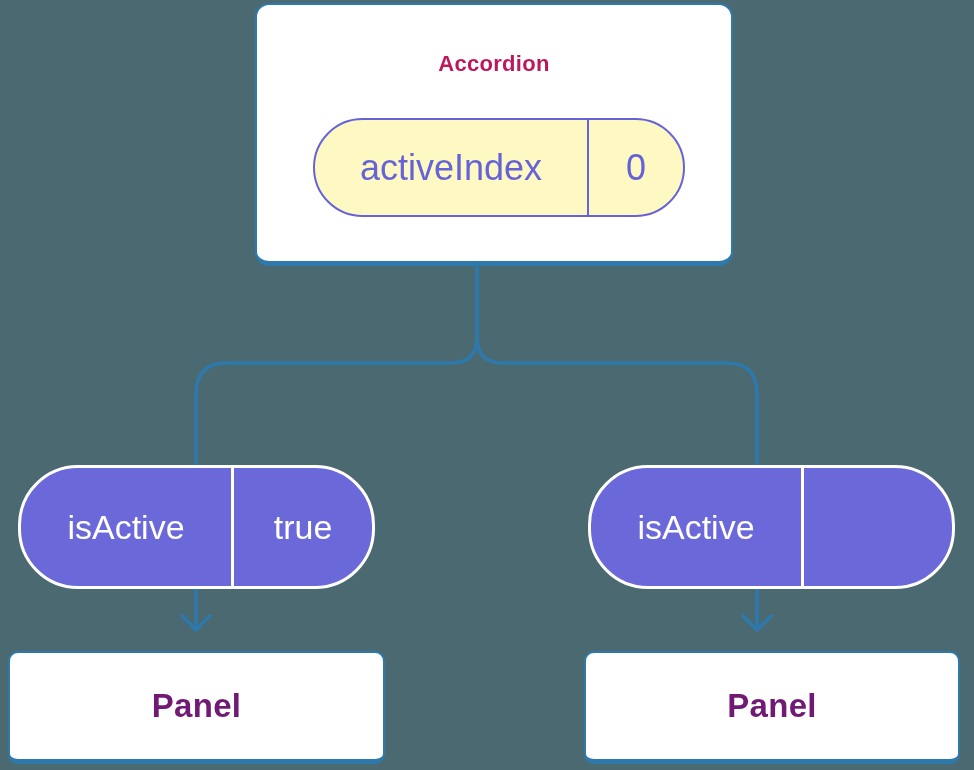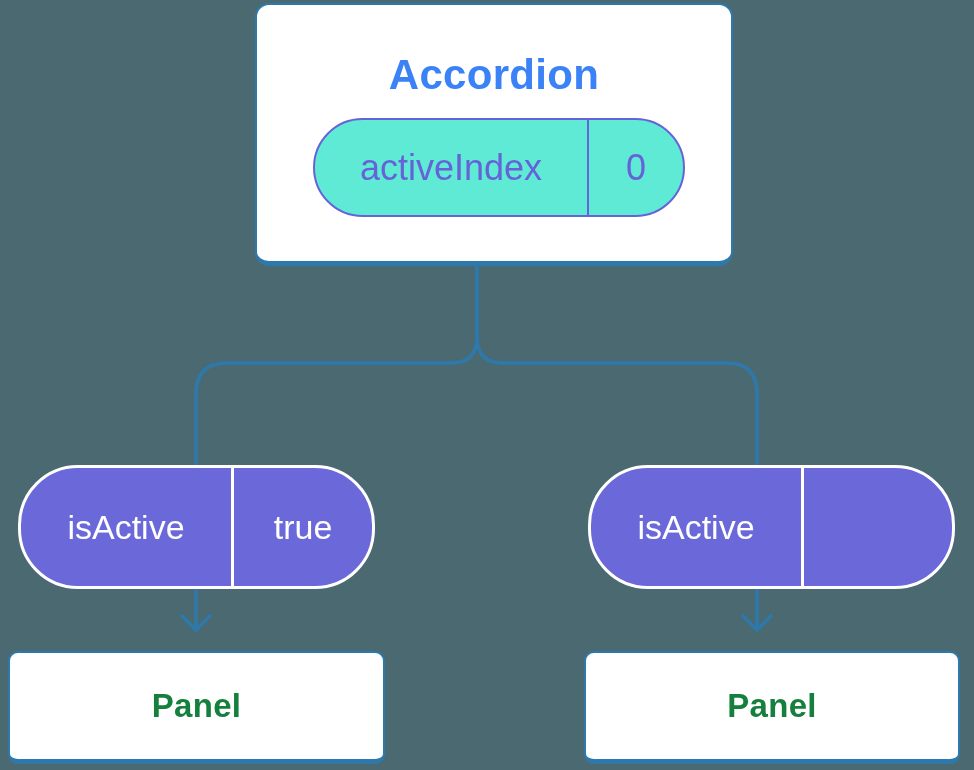--- a/index.html
+++ b/index.html
@@ -31,33 +31,33 @@
   .accordion-card {
     left: 255px; top: 3px;
     width: 478px; height: 263px;
     border-radius: 14px;
   }
   .accordion-title {
     position: absolute;
     left: 0; top: 46px;
     width: 100%;
     text-align: center;
-    font-size: 42px;
+    font-size: 22px;
     font-weight: 600;
     letter-spacing: 0.3px;
-    color: #3b82f6;
+    color: #be185d;
   }
   .state-pill {
     position: absolute;
     left: 56px; top: 113px;      
     width: 372px; height: 99px;
     box-sizing: border-box;
     border: 2px solid #6663D8;
     border-radius: 60px;
-    background: #5eead4;
+    background: #fef9c3;
     display: flex;
     align-items: stretch;
     overflow: hidden;
   }
   .state-pill .seg {
     display: flex;
     align-items: center;
     justify-content: center;
     font-size: 36px;
     color: #6663D8;
@@ -102,21 +102,21 @@
     display: flex;
     align-items: center;
     justify-content: center;
   }
   .panel-card.left  { left: 8px;   width: 377px; }
   .panel-card.right { left: 584px; width: 376px; }
   .panel-title {
     font-size: 33px;
     font-weight: 600;
     letter-spacing: 0.3px;
-    color: #15803d;
+    color: #701a75;
   }
 </style>
 </head>
 <body>
 
 <div class="stage">
 
   <svg class="connectors" width="974" height="770" viewBox="0 0 974 770">
     <g fill="none" stroke="#2E79AC" stroke-width="3.6" stroke-linecap="round" stroke-linejoin="round">
       <path d="M477,266 L477,337 Q477,363 451,363 L227,363 Q196,363 196,394 L196,627"></path>

